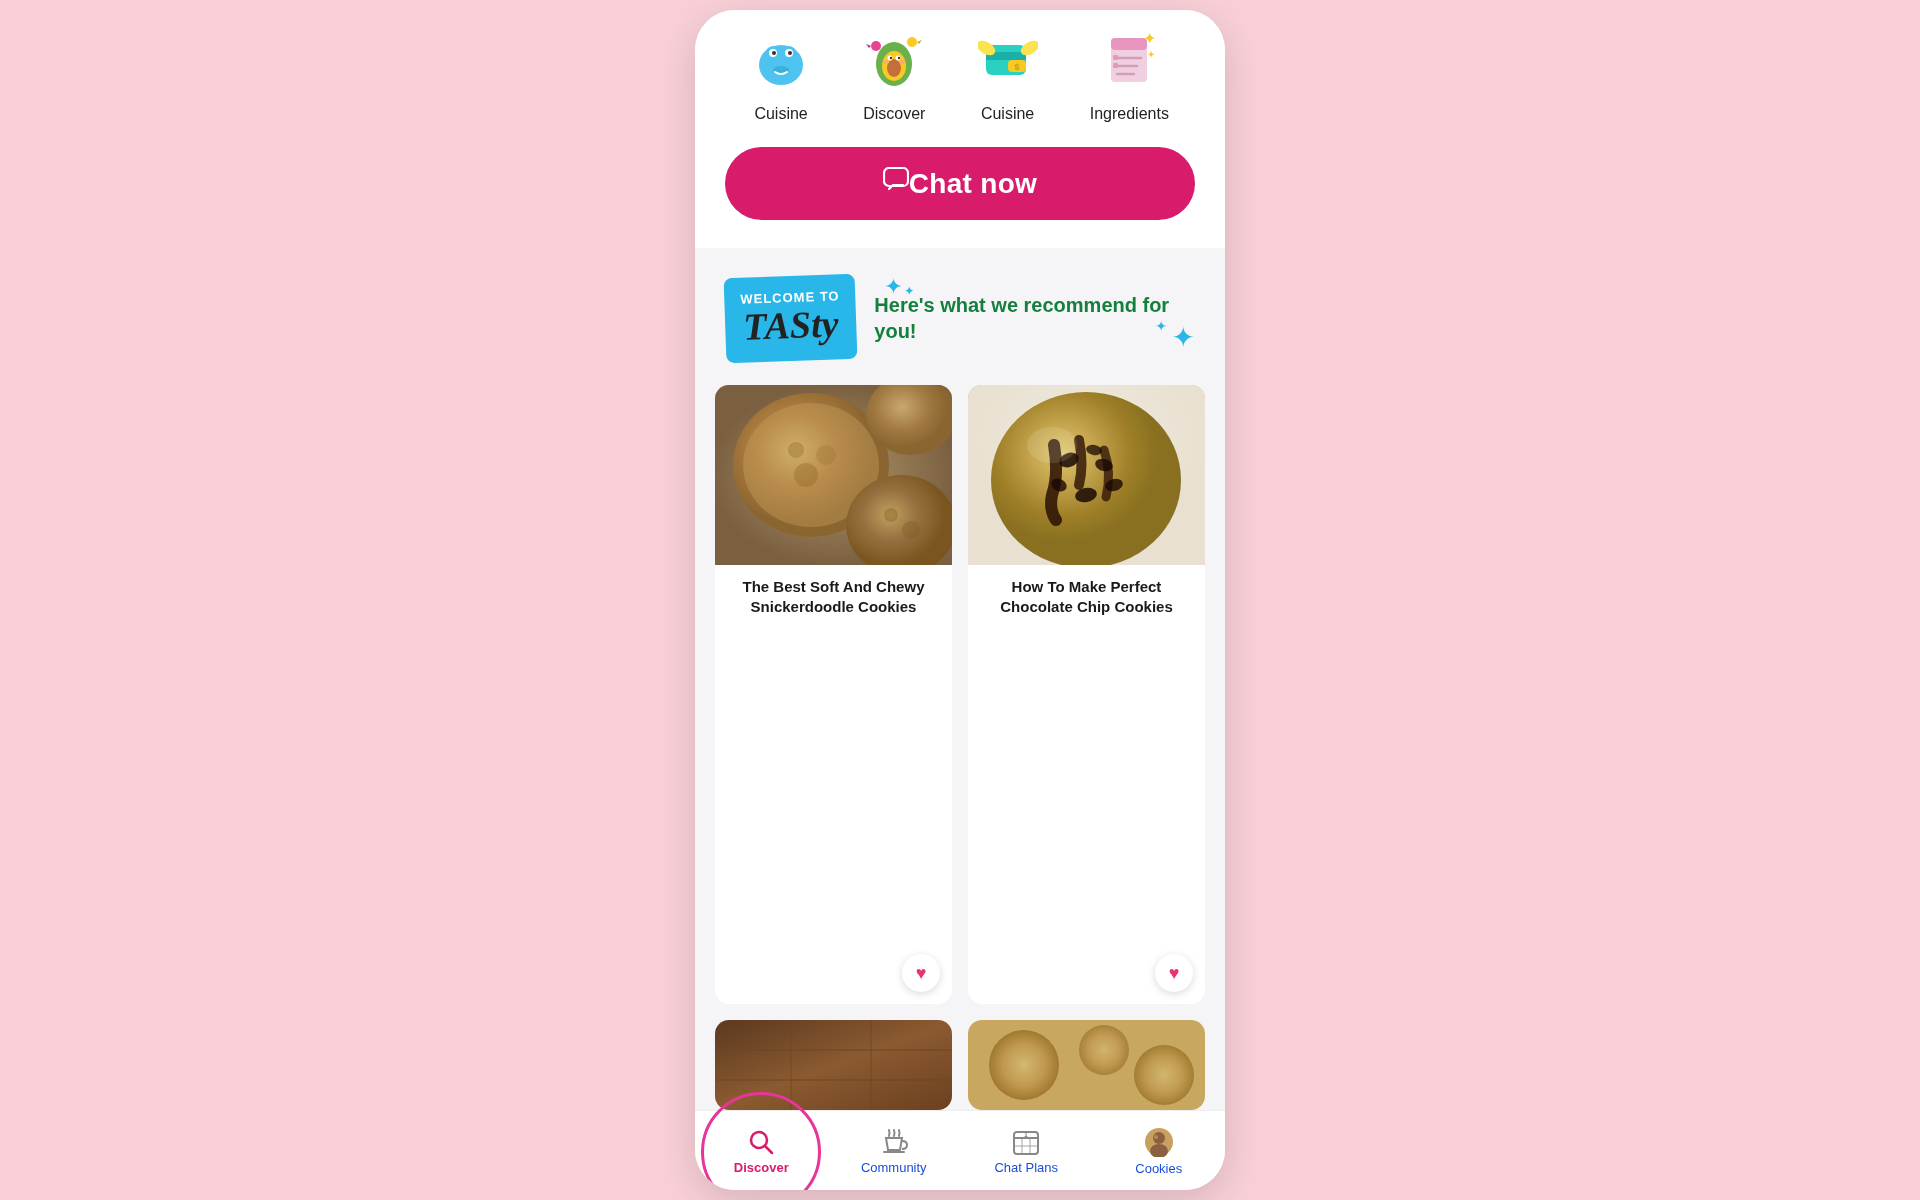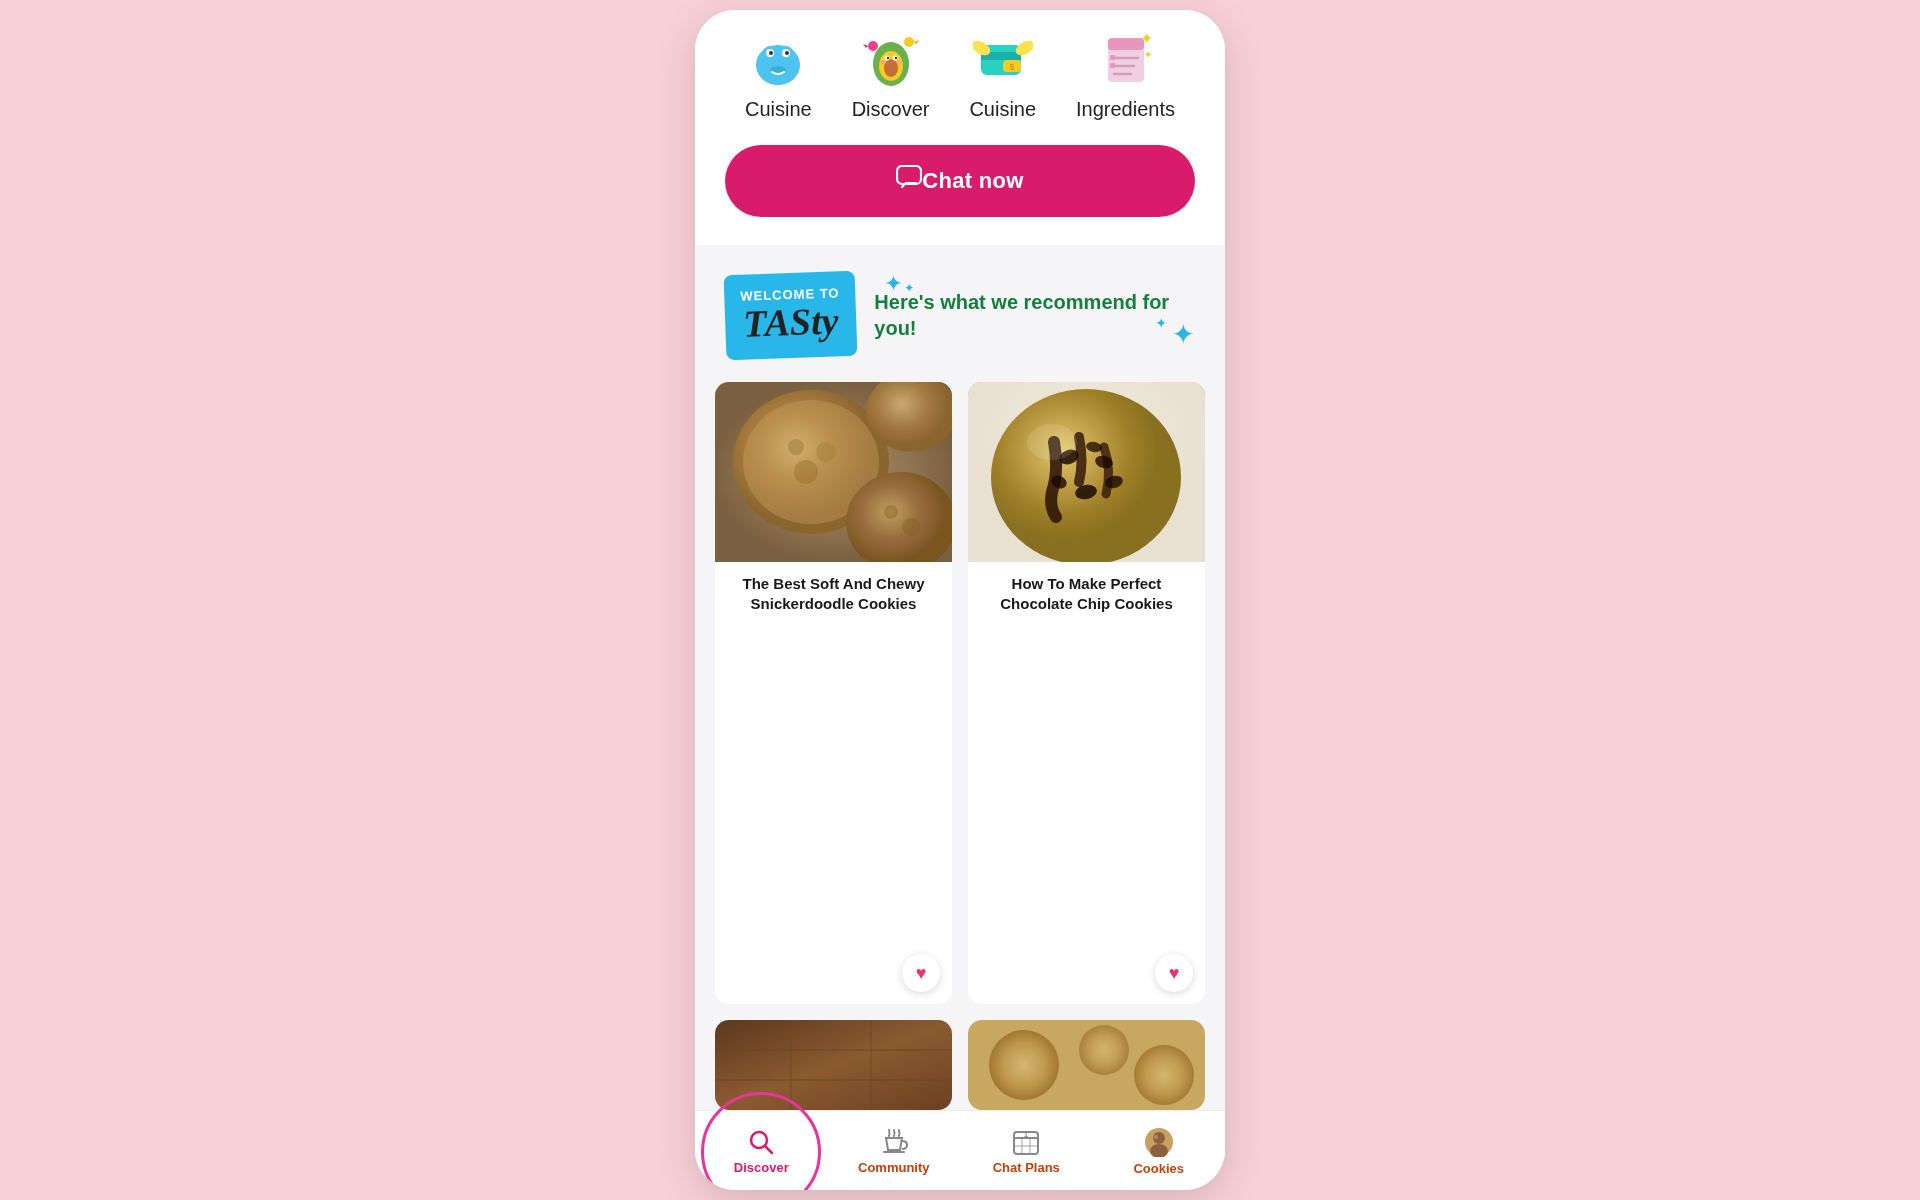--- a/index.html
+++ b/index.html
@@ -44,34 +44,35 @@
     }
 
     .category-item {
       display: flex;
       flex-direction: column;
       align-items: center;
       gap: 8px;
     }
 
     .category-label {
-      font-size: 20px;
+      font-size: 16px;
       font-weight: 500;
       color: #222;
+      margin-top: 7px;
     }
 
     
     .chat-button {
       width: 100%;
       background: #d91b6b;
       color: #fff;
       border: none;
       border-radius: 50px;
       padding: 20px 0;
-      font-size: 22px;
+      font-size: 28px;
       font-weight: 700;
       cursor: pointer;
       display: flex;
       align-items: center;
       justify-content: center;
       gap: 0;
       letter-spacing: 0.3px;
     }
 
     
@@ -199,22 +200,22 @@
       padding: 6px 0;
     }
 
     .nav-icon {
       font-size: 26px;
       line-height: 1;
     }
 
     .nav-label {
       font-size: 13px;
-      color: #c2410c;
-      font-weight: 700;
+      color: #1d4ed8;
+      font-weight: 400;
     }
 
     .nav-label.active {
       color: #d91b6b;
       font-weight: 700;
     }
 
     
     .discover-circle {
       position: absolute;

